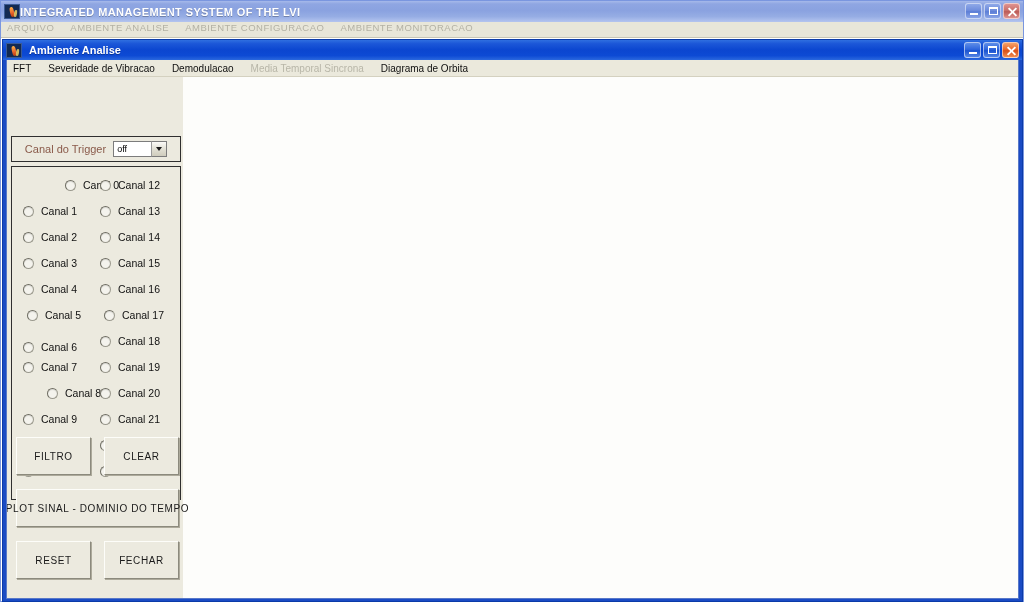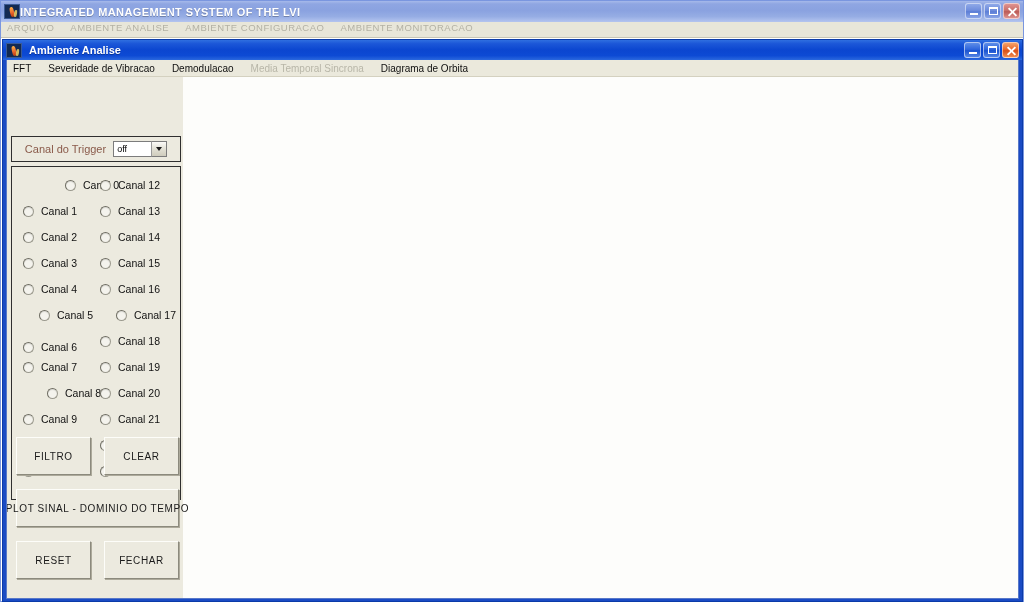--- a/index.html
+++ b/index.html
@@ -415,21 +415,21 @@
             <div class="radio-row" style="left: 0px; top: 110px; width: 168px;">
               <div class="radio-item" style="position: absolute; left: 11px;">
                 <span class="radio-knob"></span>
                 <span class="radio-label">Canal 4</span>
               </div>
               <div class="radio-item" style="position: absolute; left: 88px;">
                 <span class="radio-knob"></span>
                 <span class="radio-label">Canal 16</span>
               </div>
             </div>
-            <div class="radio-row" style="left: 16px; top: 136px; width: 168px;">
+            <div class="radio-row" style="left: 4px; top: 136px; width: 168px;">
               <div class="radio-item" style="position: absolute; left: 11px;">
                 <span class="radio-knob"></span>
                 <span class="radio-label">Canal 5</span>
               </div>
               <div class="radio-item" style="position: absolute; left: 88px;">
                 <span class="radio-knob"></span>
                 <span class="radio-label">Canal 17</span>
               </div>
             </div>
             <div class="radio-row" style="left: 0px; top: 162px; width: 168px;">

